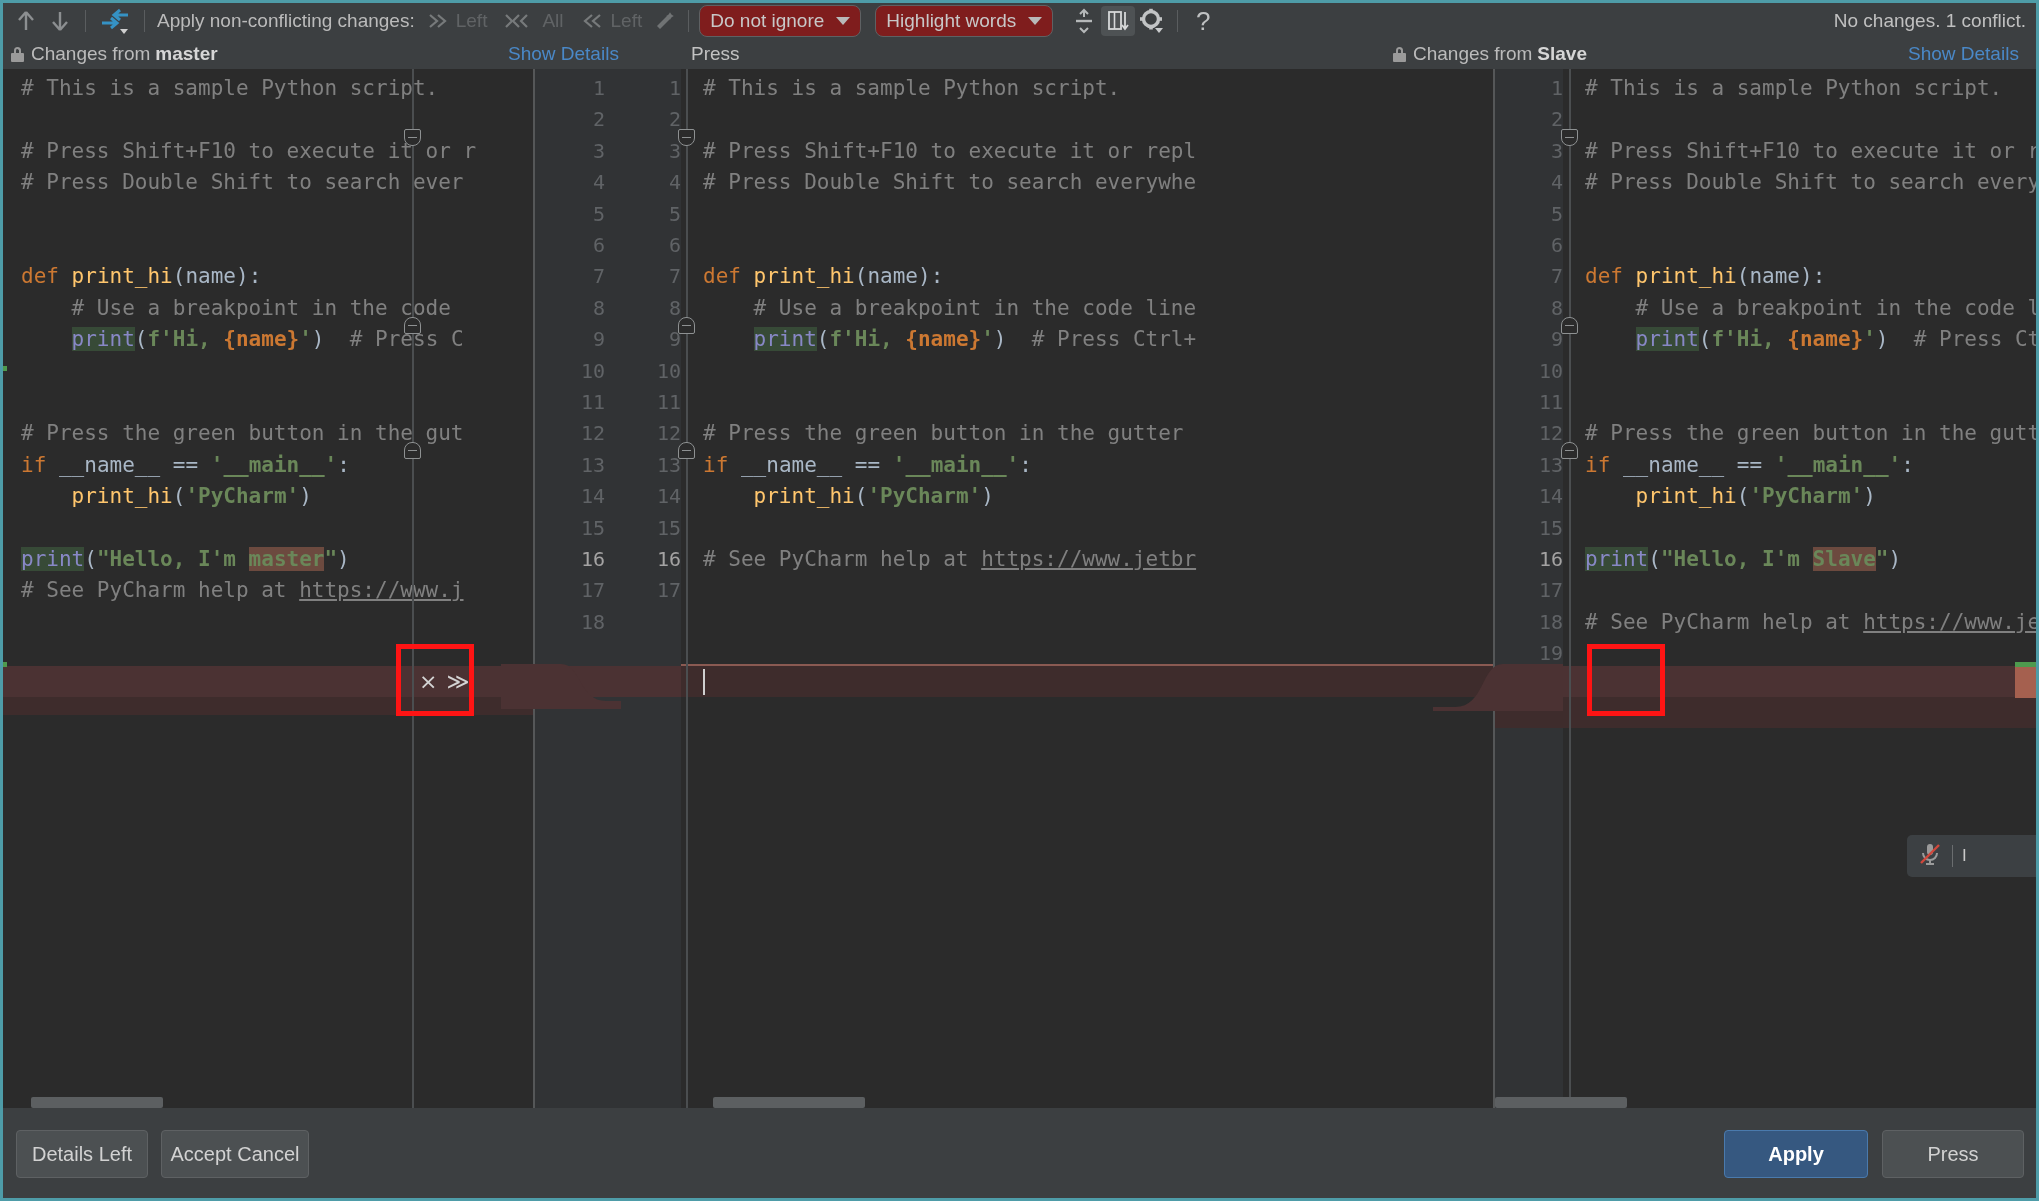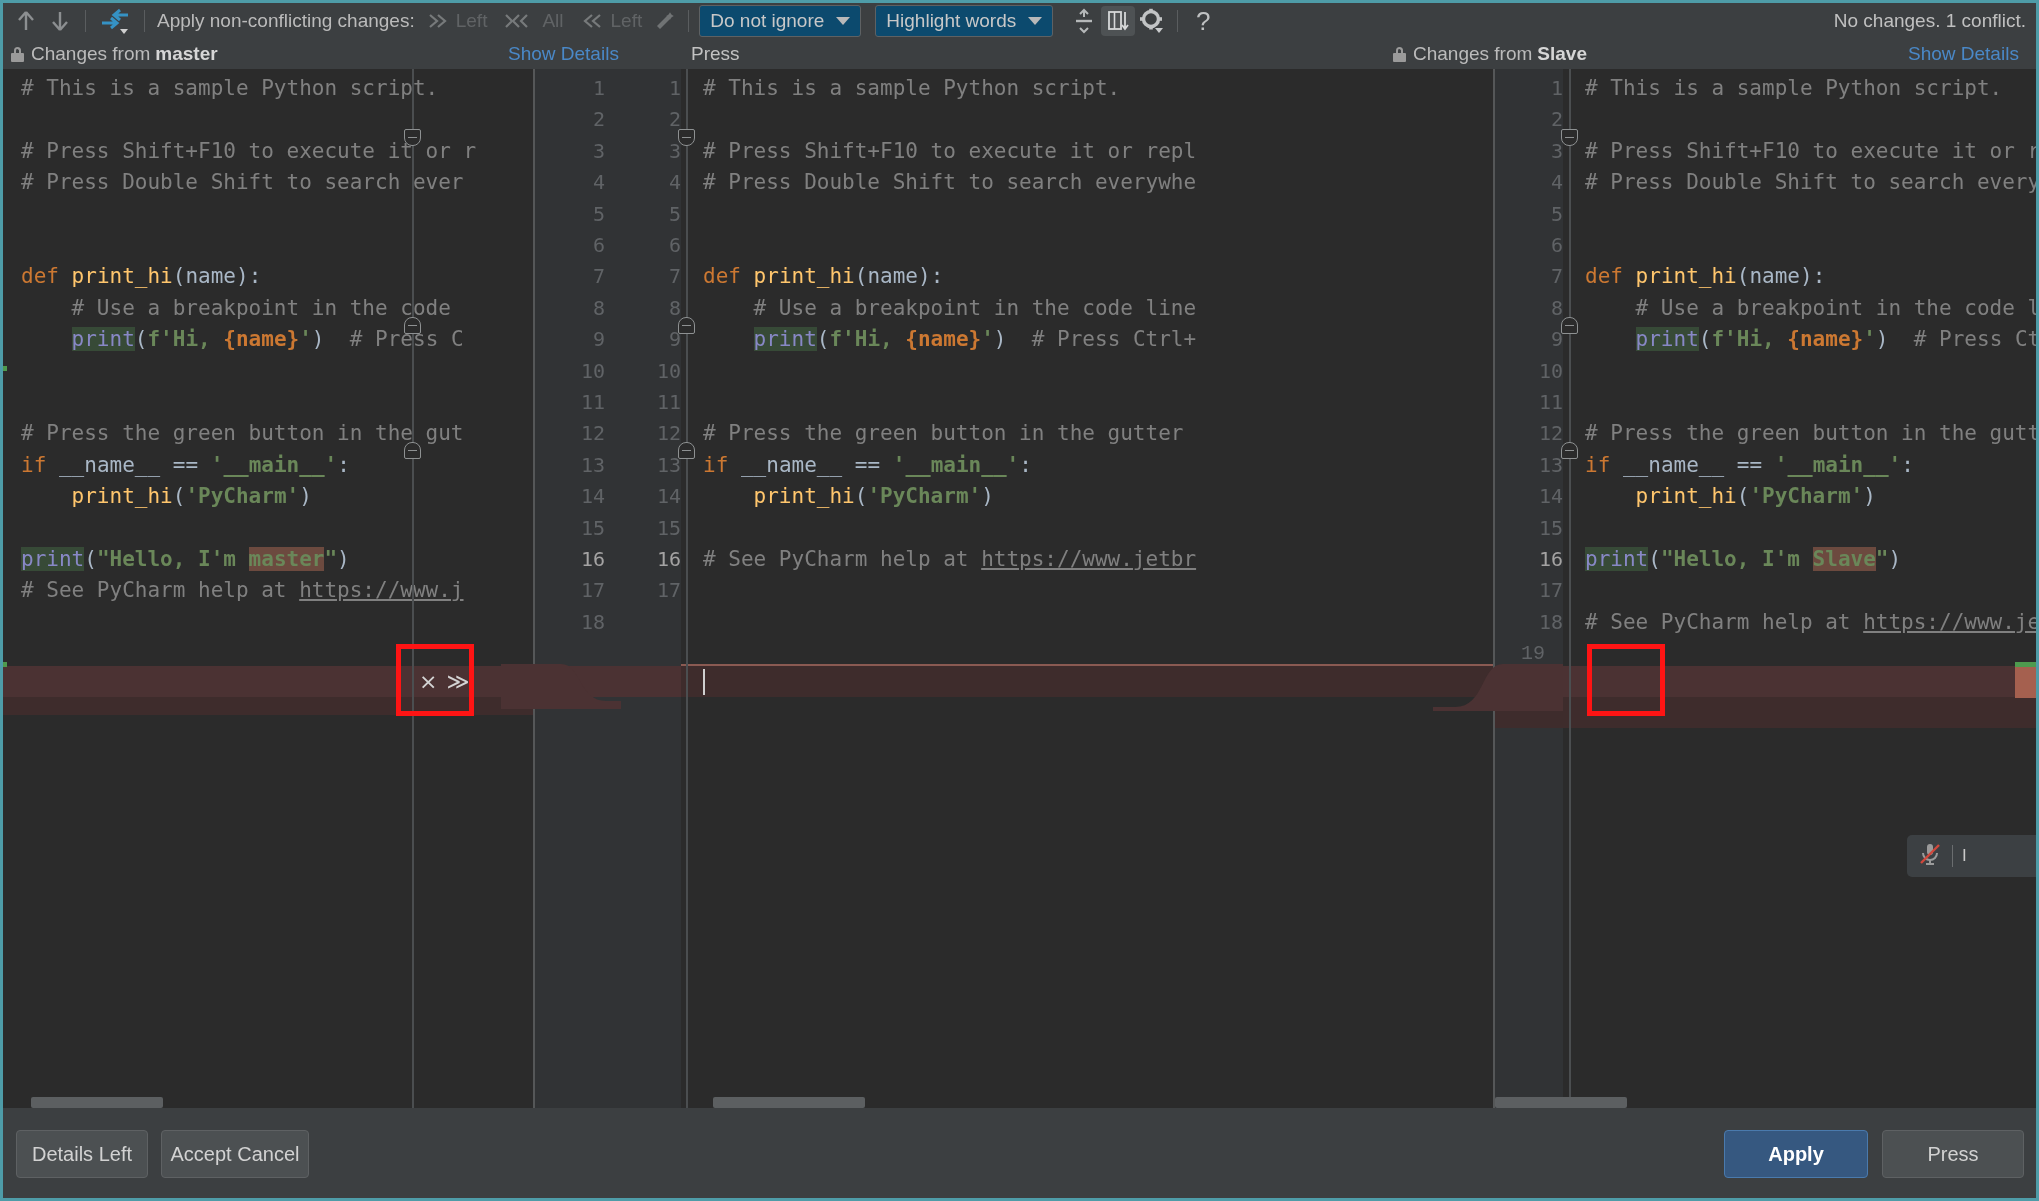--- a/index.html
+++ b/index.html
@@ -17,21 +17,21 @@
   .toolbar{position:absolute;left:0;top:0;width:2039px;height:36px;
            background:#3c3f41;display:flex;align-items:center;}
   .tb-icon{width:34px;height:30px;display:flex;align-items:center;justify-content:center;
            position:relative;flex:0 0 auto;}
   .tb-icon svg{display:block;}
   .tb-sep{width:1px;height:22px;background:#5a5d5f;margin:0 8px;flex:0 0 auto;}
   .tb-label{font-size:19px;color:#bbbbbb;white-space:nowrap;margin-left:4px;}
   .tb-dim{font-size:19px;color:#777a7c;white-space:nowrap;}
   .apply-grp{display:flex;align-items:center;gap:6px;margin-left:10px;}
   .apply-item{display:flex;align-items:center;gap:5px;opacity:.62;}
-  .combo{height:30px;border:1px solid #5e6163;border-radius:3px;background:#0c4a6e;
+  .combo{height:30px;border:1px solid #5e6163;border-radius:8px;background:#7f1d1d;
          display:flex;align-items:center;padding:0 10px;gap:12px;margin-left:14px;
          color:#c8c8c8;font-size:19px;white-space:nowrap;}
   .caret{width:0;height:0;border-left:7px solid transparent;border-right:7px solid transparent;
          border-top:8px solid #b9b9b9;}
   .tb-toggle{background:#4e5254;border-radius:4px;}
   .tb-right{margin-left:auto;margin-right:16px;font-size:19px;color:#c0c0c0;white-space:nowrap;text-align:center;}
 
   
   .headers{position:absolute;left:0;top:36px;width:2039px;height:30px;background:#3c3f41;}
   .hd{position:absolute;top:0;height:30px;display:flex;align-items:center;font-size:19px;}
@@ -363,21 +363,21 @@
           <div class="gnum" style="top: 255.2px; right: 479px;">9</div>
           <div class="gnum" style="top: 286.6px; right: 479px;">10</div>
           <div class="gnum" style="top: 318px; right: 479px;">11</div>
           <div class="gnum" style="top: 349.4px; right: 479px;">12</div>
           <div class="gnum" style="top: 380.8px; right: 479px;">13</div>
           <div class="gnum" style="top: 412.2px; right: 479px;">14</div>
           <div class="gnum" style="top: 443.6px; right: 479px;">15</div>
           <div class="gnum active" style="top: 475px; right: 479px;">16</div>
           <div class="gnum" style="top: 506.4px; right: 479px;">17</div>
           <div class="gnum" style="top: 537.8px; right: 479px;">18</div>
-          <div class="gnum" style="top: 569.2px; right: 497px; font-family: Liberation Mono, monospace;">19</div>
+          <div class="gnum" style="top: 569.2px; right: 479px;">19</div>
         </div>
 
       <div class="code" id="right-code" style="left:90px;top:0;"><div class="ln" style="top: 4px;"><span class="cm"># This is a sample Python script.</span></div><div class="ln" style="top: 35.4px;"></div><div class="ln" style="top: 66.8px;"><span class="cm"># Press Shift+F10 to execute it or rep</span></div><div class="ln" style="top: 98.2px;"><span class="cm"># Press Double Shift to search everywh</span></div><div class="ln" style="top: 129.6px;"></div><div class="ln" style="top: 161px;"></div><div class="ln" style="top: 192.4px;"><span class="kw">def</span><span class="brace"> </span><span class="fn">print_hi</span><span class="brace">(</span><span class="brace">name</span><span class="brace">)</span><span class="brace">:</span></div><div class="ln" style="top: 223.8px;">    <span class="cm"># Use a breakpoint in the code lin</span></div><div class="ln" style="top: 255.2px;">    <span class="bi hl-print">print</span><span class="brace">(</span><span class="str">f'Hi, <span class="ffield">{name}</span>'</span><span class="brace">)</span><span class="brace">  </span><span class="cm"># Press Ctrl</span></div><div class="ln" style="top: 286.6px;"></div><div class="ln" style="top: 318px;"></div><div class="ln" style="top: 349.4px;"><span class="cm"># Press the green button in the gutter</span></div><div class="ln" style="top: 380.8px;"><span class="kw">if</span><span class="brace"> </span><span class="ident">__name__</span><span class="brace"> </span><span class="brace">=</span><span class="brace">=</span><span class="brace"> </span><span class="str">'__main__'</span><span class="brace">:</span></div><div class="ln" style="top: 412.2px;">    <span class="fn">print_hi</span><span class="brace">(</span><span class="str">'PyCharm'</span><span class="brace">)</span></div><div class="ln" style="top: 443.6px;"></div><div class="ln" style="top: 475px;"><span class="bi hl-print">print</span><span class="brace">(</span><span class="str">"Hello, I'm <span class="hl-word">Slave</span>"</span><span class="brace">)</span></div><div class="ln" style="top: 506.4px;"></div><div class="ln" style="top: 537.8px;"><span class="cm"># See PyCharm help at </span><span class="url">https://www.jetb</span></div></div>
 
       <div class="foldcol" style="left:74px;"></div>
       <div class="foldmark top" style="left:66px;top:60px;"></div>
       <div class="foldmark bot" style="left:66px;top:248px;"></div>
       <div class="foldmark bot" style="left:66px;top:373px;"></div>
 
       <div class="act" style="left:20px;top:597px;">

